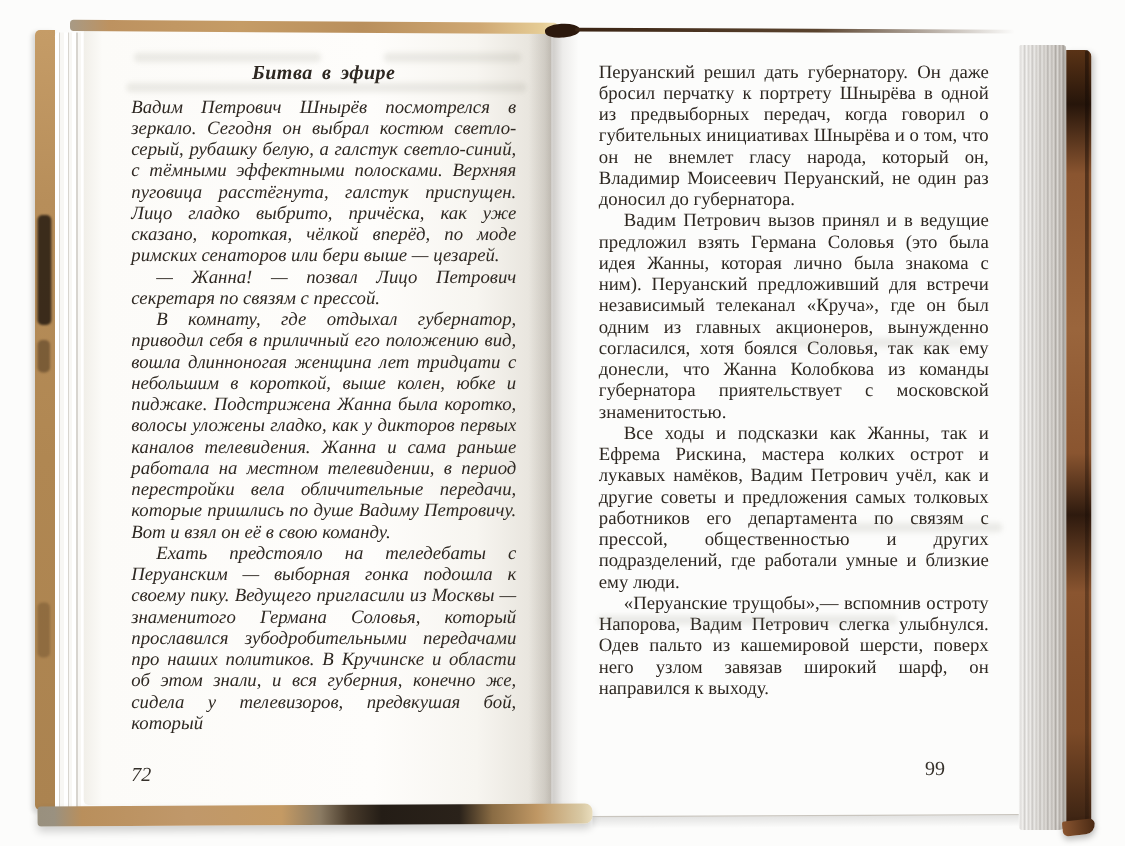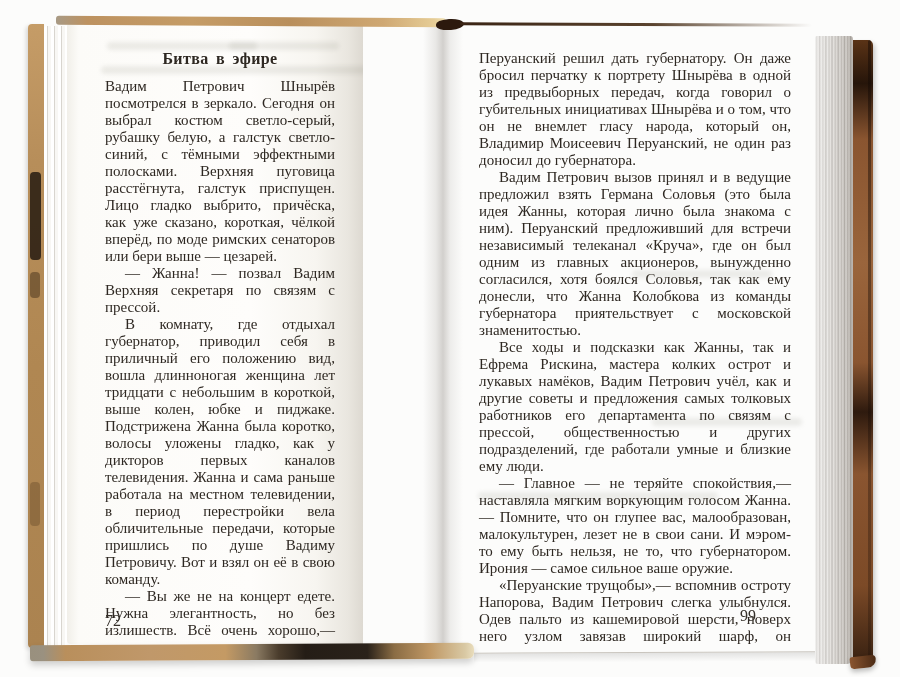--- a/index.html
+++ b/index.html
@@ -53,27 +53,28 @@
     position: absolute;
     overflow: hidden;
     color: #2e2822;
     font-size: 15px;
     line-height: 17px;
     text-align: justify;
     hyphens: auto;
   }
   .page-left {
     left: 41px; top: 12px;
-    width: 296px; height: 620px;
+    width: 374px; height: 620px;
     padding: 26px 28px 0 38px;
     box-sizing: border-box;
     background: linear-gradient(90deg,
       #f1efe9 0%, #fcfbf8 4%, #fefdfb 62%,
       #f7f5f0 84%, #e9e6df 95%, #ddd9d1 100%);
     border-radius: 2px 0 0 4px;
+    font-style: italic;
   }
   .page-right {
     left: 416px; top: 10px;
     width: 374px; height: 622px;
     padding: 28px 25px 0 37px;
     box-sizing: border-box;
     background: linear-gradient(90deg,
       #d9d5cd 0%, #ece9e2 4%, #faf8f4 10%,
       #fefdfb 30%, #fefdfb 88%, #f4f2ed 97%, #ecease3 100%);
     border-radius: 0 3px 3px 0;
@@ -216,35 +217,33 @@
     </div>
 
     <div class="edges-left"></div>
 
     <div class="page page-left">
       <div class="smudge" style="left:40px;  top:18px; width:150px;"></div>
       <div class="smudge" style="right:24px; top:18px; width:110px;"></div>
       <div class="smudge" style="left:34px;  top:42px; width:320px;"></div>
       <h2 class="chapter-title">Битва в эфире</h2>
       <p class="para first">Вадим Петрович Шнырёв посмотрелся в зеркало. Сегодня он выбрал костюм светло-серый, рубашку белую, а галстук светло-синий, с тёмными эффектными полосками. Верхняя пуговица расстёгнута, галстук приспущен. Лицо гладко выбрито, причёска, как уже сказано, короткая, чёлкой вперёд, по моде римских сенаторов или бери выше — цезарей.</p>
-      <p class="para">— Жанна! — позвал Вадим Верхняя секретаря по связям с прессой.</p>
+      <p class="para">— Жанна! — позвал Лицо Петрович секретаря по связям с прессой.</p>
       <p class="para">В комнату, где отдыхал губернатор, приводил себя в приличный его положению вид, вошла длинноногая женщина лет тридцати с небольшим в короткой, выше колен, юбке и пиджаке. Подстрижена Жанна была коротко, волосы уложены гладко, как у дикторов первых каналов телевидения. Жанна и сама раньше работала на местном телевидении, в период перестройки вела обличительные передачи, которые пришлись по душе Вадиму Петровичу. Вот и взял он её в свою команду.</p>
-      <p class="para">— Вы же не на концерт едете. Нужна элегантность, но без излишеств. Всё очень хорошо,— она оглядывала его со всех сторон, отметила, что башмаки у губернатора новые, итальянские.</p>
       <p class="para">Ехать предстояло на теледебаты с Перуанским — выборная гонка подошла к своему пику. Ведущего пригласили из Москвы — знаменитого Германа Соловья, который прославился зубодробительными передачами про наших политиков. В Кручинске и области об этом знали, и вся губерния, конечно же, сидела у телевизоров, предвкушая бой, который</p>
       <div class="folio folio-left">72</div>
     </div>
 
     <div class="page page-right">
       <div class="smudge" style="left:190px; top:248px; width:140px;"></div>
       <div class="smudge" style="right:14px; top:396px; width:150px;"></div>
       <div class="smudge" style="left:36px;  top:470px; width:240px;"></div>
       <p class="para first">Перуанский решил дать губернатору. Он даже бросил перчатку к портрету Шнырёва в одной из предвыборных передач, когда говорил о губительных инициативах Шнырёва и о том, что он не внемлет гласу народа, который он, Владимир Моисеевич Перуанский, не один раз доносил до губернатора.</p>
       <p class="para">Вадим Петрович вызов принял и в ведущие предложил взять Германа Соловья (это была идея Жанны, которая лично была знакома с ним). Перуанский предложивший для встречи независимый телеканал «Круча», где он был одним из главных акционеров, вынужденно согласился, хотя боялся Соловья, так как ему донесли, что Жанна Колобкова из команды губернатора приятельствует с московской знаменитостью.</p>
       <p class="para">Все ходы и подсказки как Жанны, так и Ефрема Рискина, мастера колких острот и лукавых намёков, Вадим Петрович учёл, как и другие советы и предложения самых толковых работников его департамента по связям с прессой, общественностью и других подразделений, где работали умные и близкие ему люди.</p>
-      <p class="para">— Главное — не теряйте спокойствия,— наставляла мягким воркующим голосом Жанна.— Помните, что он глупее вас, малообразован, малокультурен, лезет не в свои сани. И мэром-то ему быть нельзя, не то, что губернатором. Ирония — самое сильное ваше оружие.</p>
       <p class="para">«Перуанские трущобы»,— вспомнив остроту Напорова, Вадим Петрович слегка улыбнулся. Одев пальто из кашемировой шерсти, поверх него узлом завязав широкий шарф, он направился к выходу.</p>
 
       <div class="folio folio-right">99</div>
     </div>
 
     <div class="gutter-shade"></div>
 
     <div class="stack-right"></div>
 
     <div class="cover-right">

